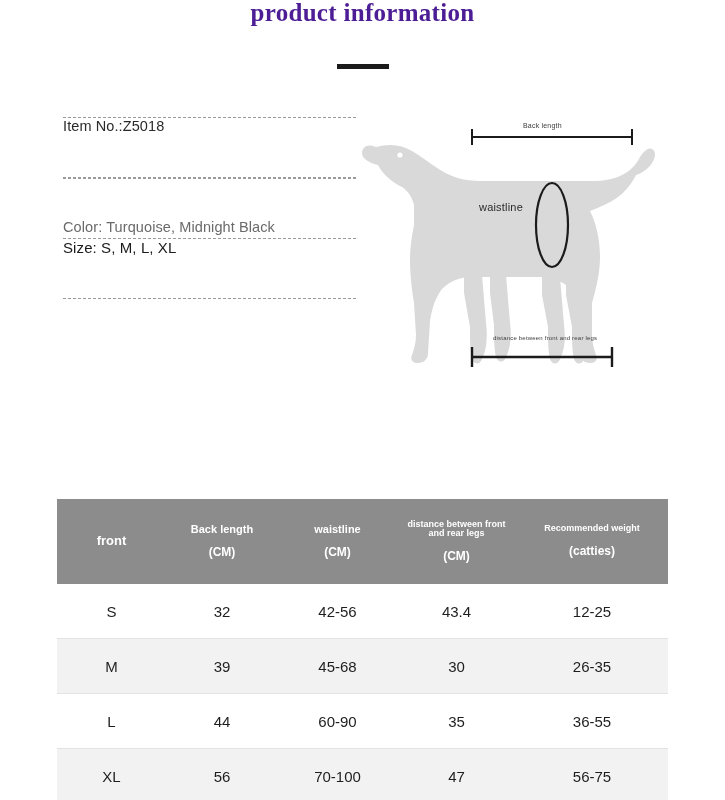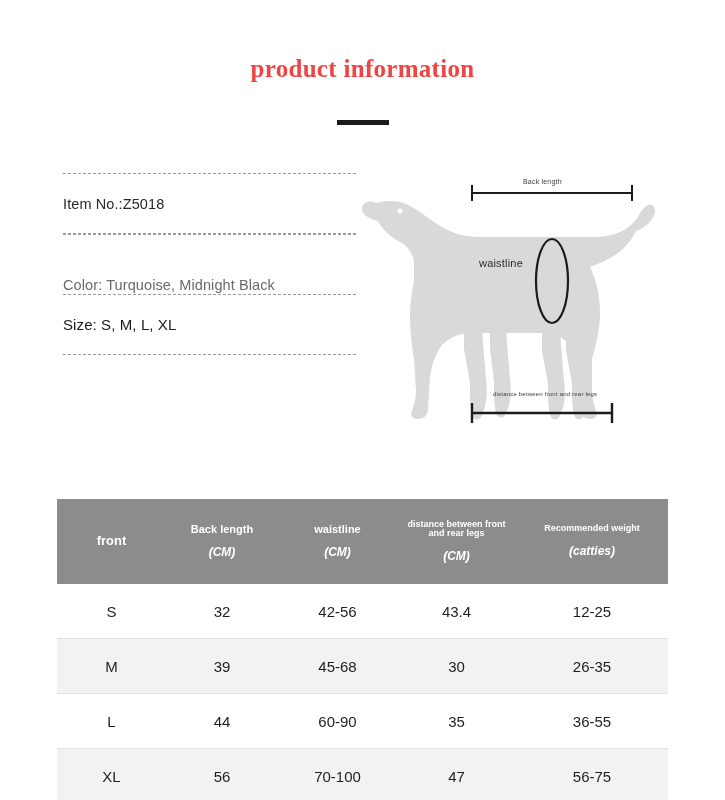--- a/index.html
+++ b/index.html
@@ -18,23 +18,22 @@
   .page {
     width: 725px;
     height: 800px;
     position: relative;
   }
   .title {
     text-align: center;
     font-family: "Liberation Serif", serif;
     font-size: 25px;
     font-weight: 700;
-    color: #ef4444;
+    color: #4c1d95;
     letter-spacing: 0.3px;
-    padding-top: 56px;
     line-height: 1;
   }
   .title-rule {
     width: 52px;
     height: 5px;
     background: #1b1b1b;
     margin: 39px auto 0 auto;
   }
 
   
@@ -50,21 +49,20 @@
     width: 293px;
   }
   .dashed {
     border-top: 1px dashed #9a9a9a;
     height: 0;
     width: 100%;
   }
   .spec-row {
     height: 59px;
     display: flex;
-    align-items: center;
   }
   .spec-text {
     font-size: 14.5px;
     color: #2a2a2a;
     letter-spacing: 0.1px;
   }
   .spec-text.muted {
     color: #6a6a6a;
     margin-top: 40px;
   }
@@ -124,21 +122,21 @@
   .th-stack {
     display: flex;
     flex-direction: column;
     align-items: center;
     justify-content: center;
     gap: 11px;
     line-height: 1.1;
   }
   .th-top { font-size: 9px; font-weight: 700; }
   .th-top.lg { font-size: 11px; }
-  .th-bot { font-size: 12px; font-weight: 700; font-style: italic; }
+  .th-bot { font-size: 12px; font-weight: 700; }
   .th-bot.sm { font-size: 12px; font-weight: 700; }
   .th-single { font-size: 13px; font-weight: 700; }
 
   .table tbody td {
     height: 52px;
     font-size: 15px;
     color: #1e1e1e;
   }
   .row-a td { background: #ffffff; }
   .row-b td { background: #f2f2f2; }

